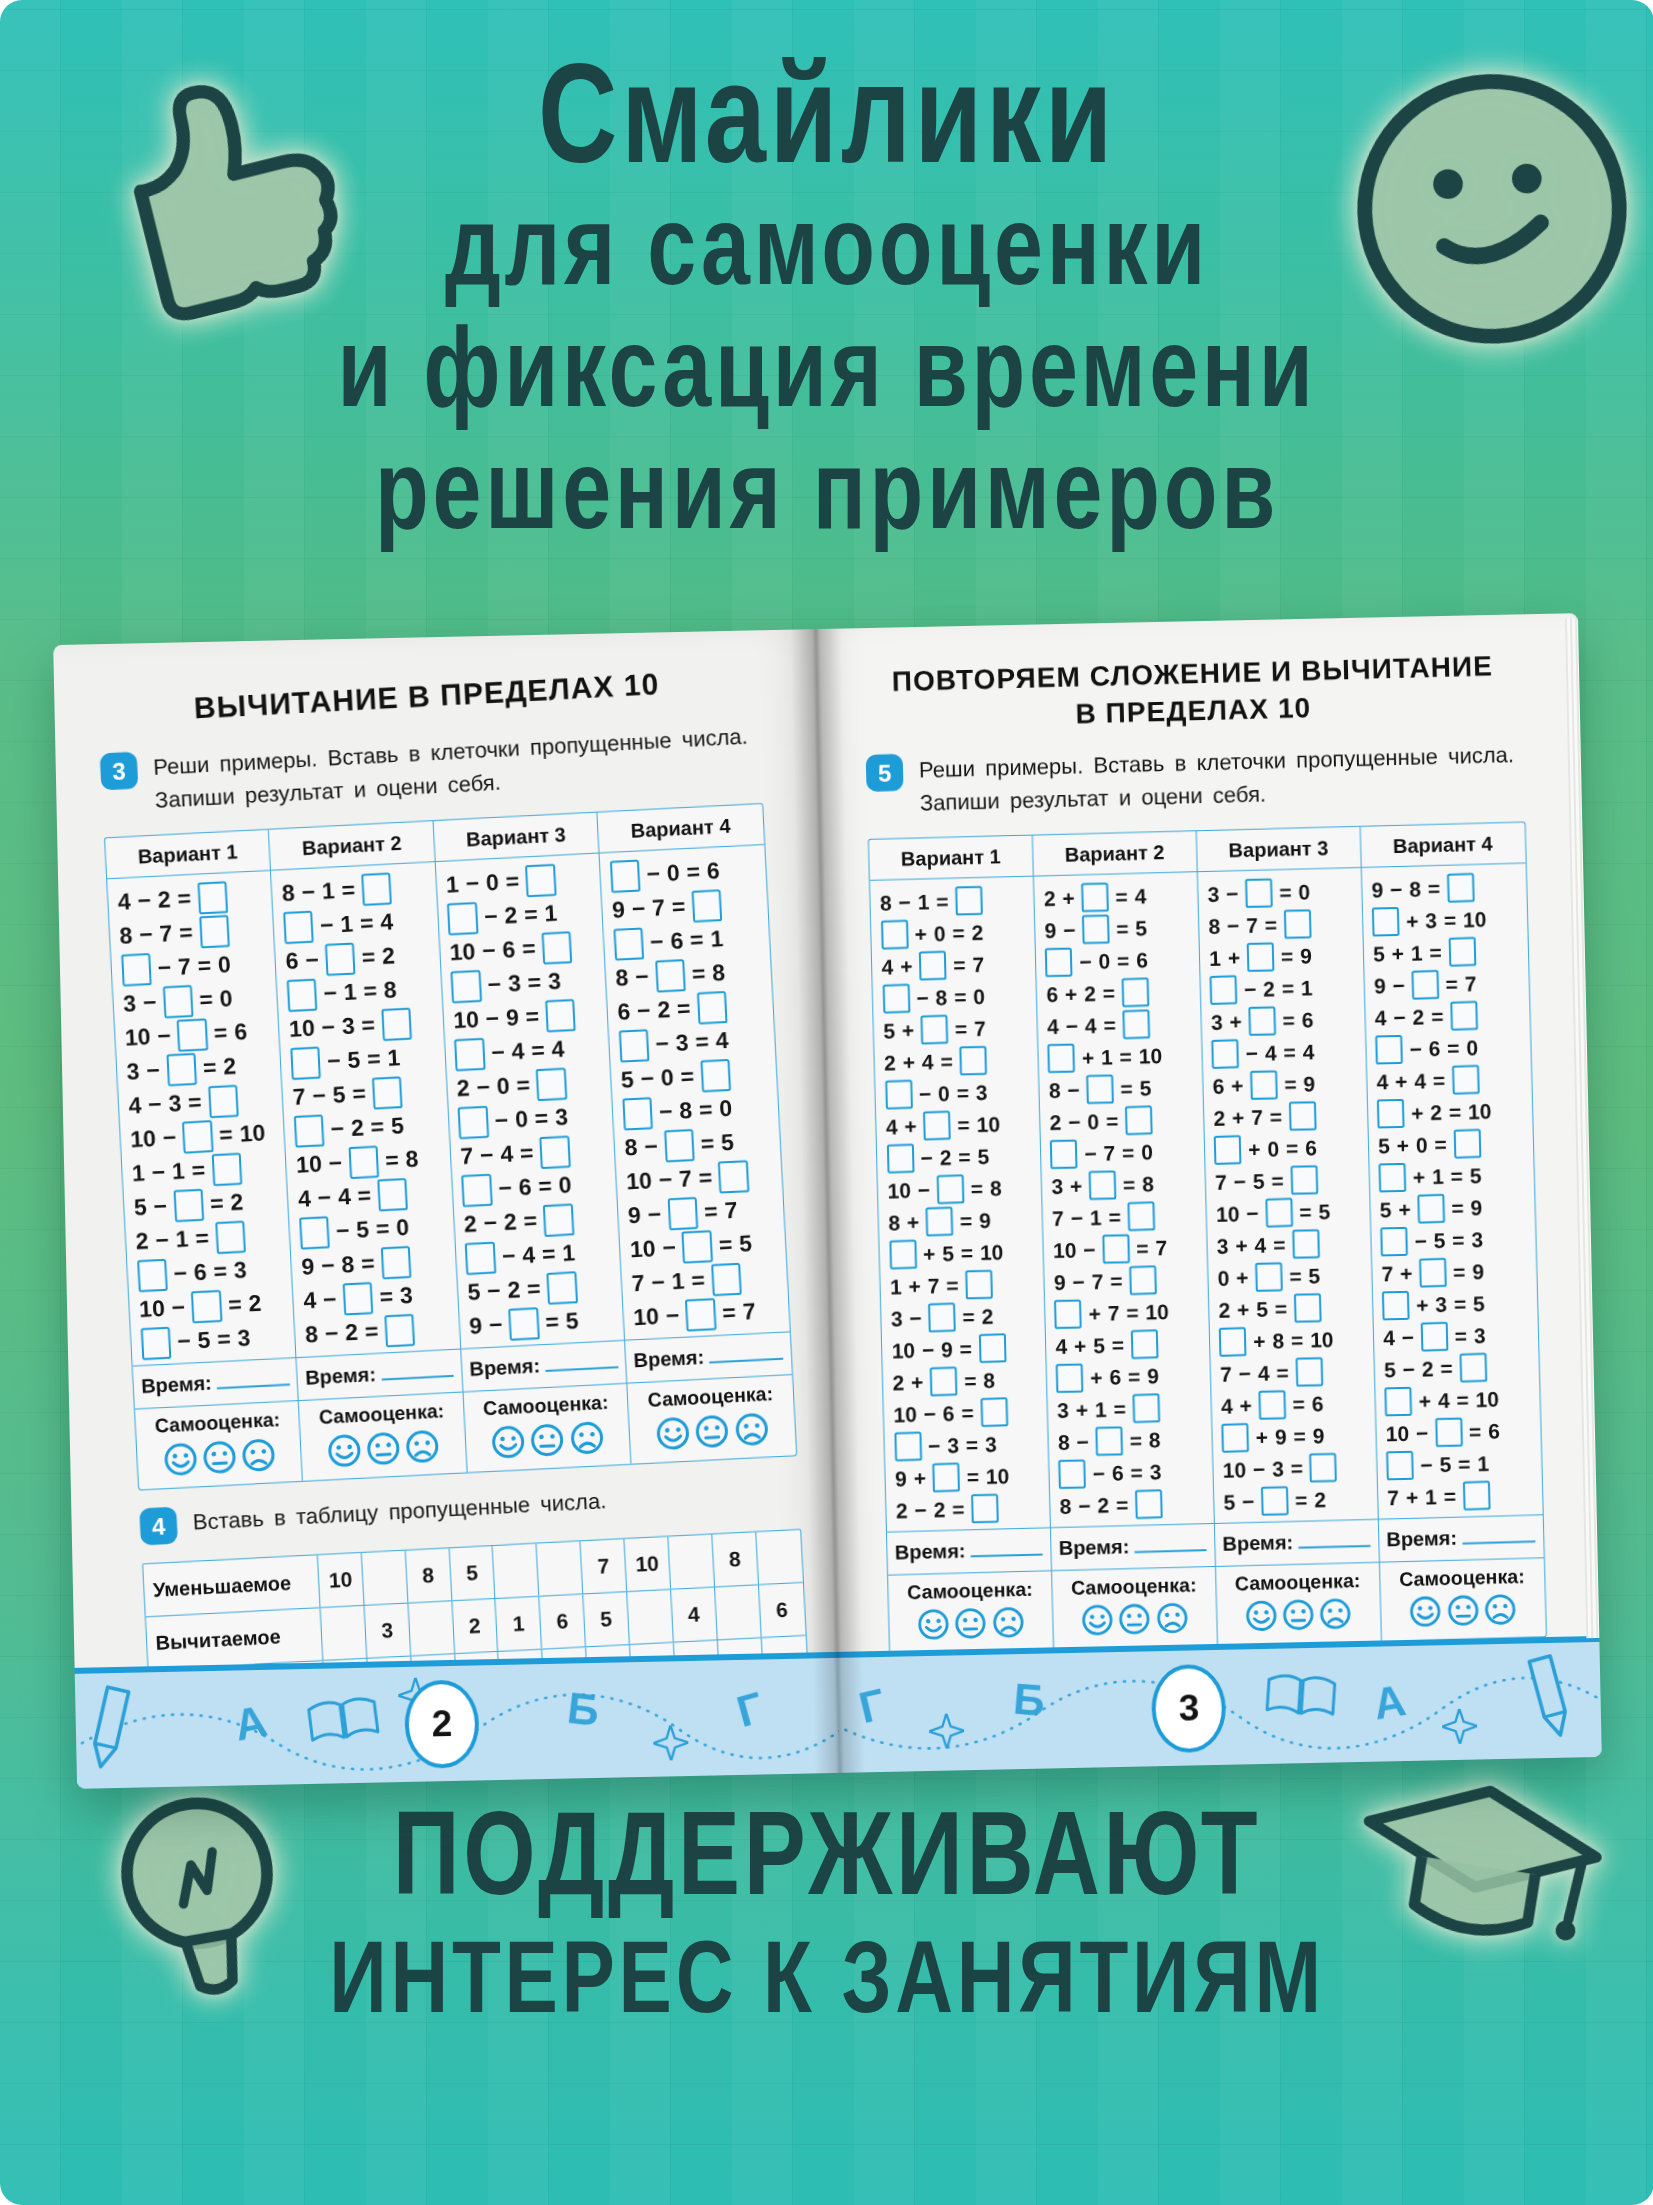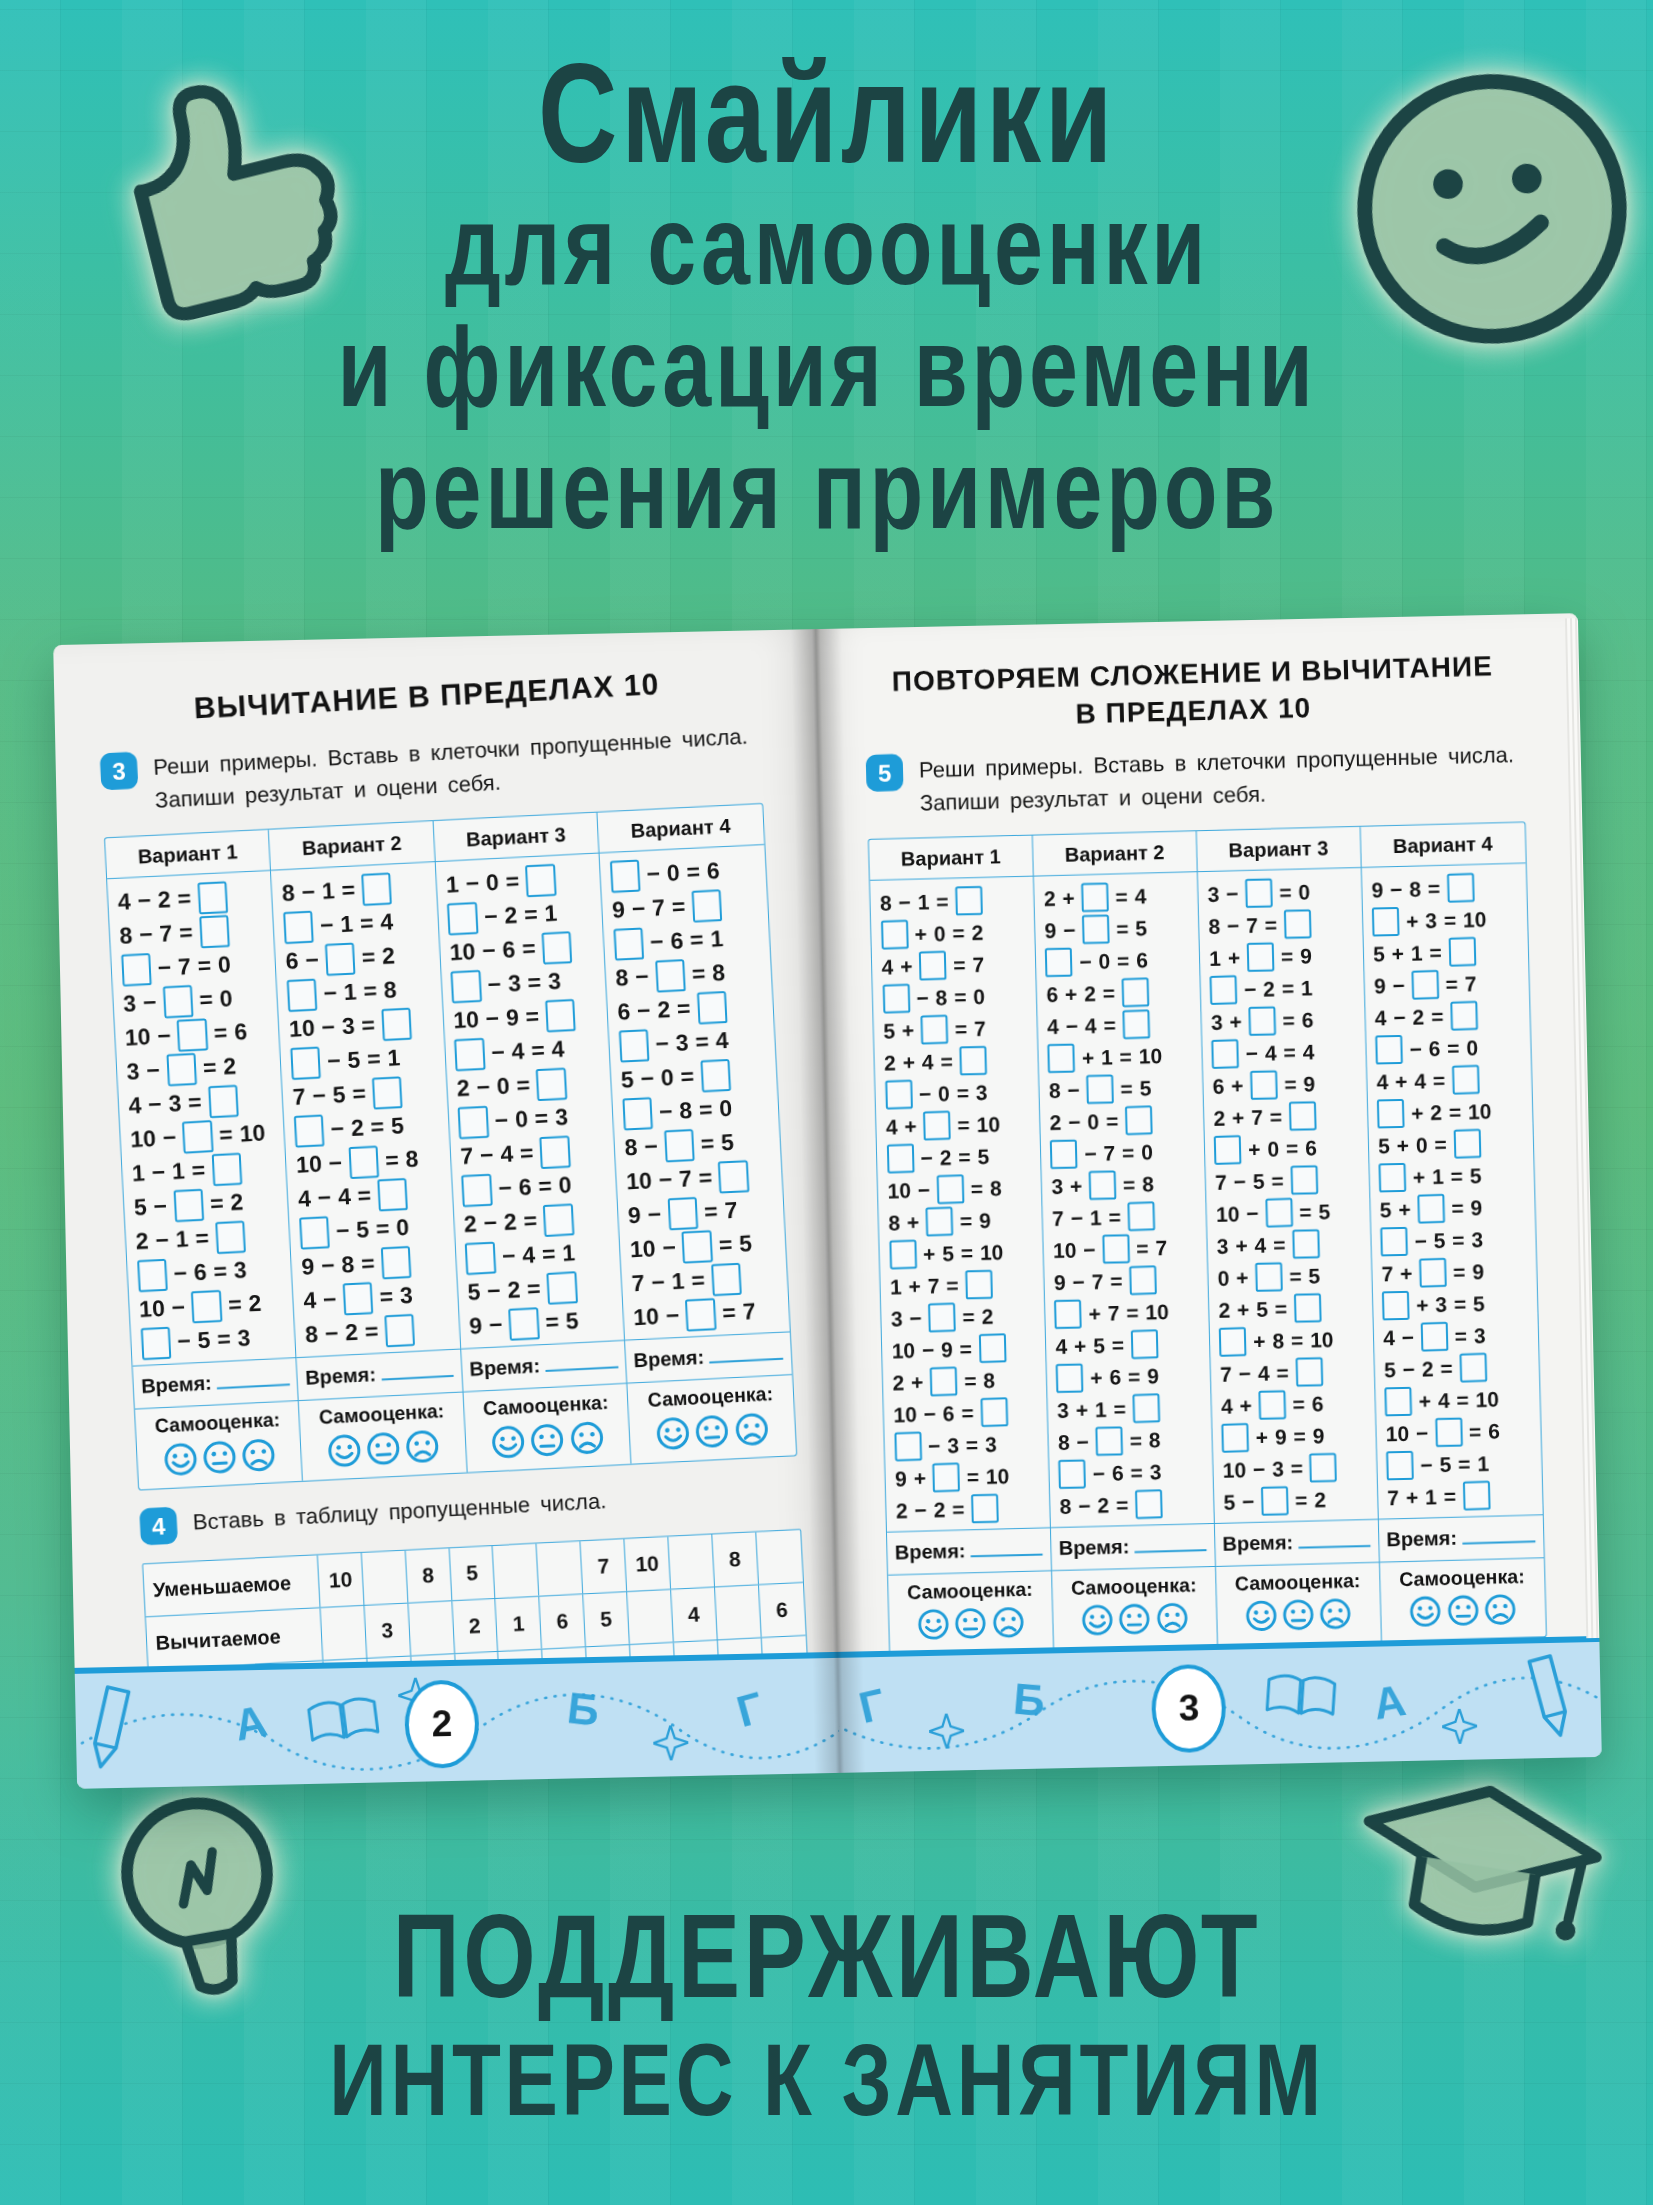--- a/index.html
+++ b/index.html
@@ -1,29 +1,29 @@
 <!DOCTYPE html>
 <html style="font-size:8.5px"><head>
 <meta charset="utf-8">
 <style>
   html,body{margin:0;padding:0;}
   body{width:1654px;height:2205px;overflow:hidden;font-family:"Liberation Sans","DejaVu Sans",sans-serif;}
   .poster{position:relative;width:1654px;height:2205px;overflow:hidden;
-    background:linear-gradient(180deg,#2fc0b8 0%,#3bbfa4 12%,#52bb85 30%,#57ba7a 50%,#4cb98e 72%,#35bcaa 90%,#2dbdb4 100%);}
+    background:linear-gradient(180deg,#2fc0b8 0%,#3bbfa4 12%,#52bb85 30%,#57ba7a 50%,#4cb98e 72%,#35bcaa 90%,#2dbdb4 100%);border-radius:22px;}
   .poster::before{content:'';position:absolute;inset:0;pointer-events:none;
     background-image:
       repeating-linear-gradient(90deg,rgba(255,255,255,.04) 0 60px,rgba(0,0,0,.035) 60px 61px,rgba(255,255,255,0) 61px 122px),
       repeating-linear-gradient(0deg,rgba(255,255,255,0) 0 60px,rgba(0,0,0,.04) 60px 61px);}
   
   .hero{position:absolute;left:0;right:0;text-align:center;color:#1c4444;font-weight:800;z-index:2;}
   .hero-top{top:58px;}
   .hero-line{transform:scaleY(1.28);transform-origin:50% 50%;letter-spacing:3.7px;line-height:1.0;}
   .hl1{font-size:110px;margin-bottom:31px;}
   .hl2,.hl3,.hl4{font-size:88px;margin-top:34px;}
-  .hero-bottom{top:1910px;}
+  .hero-bottom{top:1807px;}
   .hb1{font-size:93px;margin-bottom:37px;}
   .hb2{font-size:80px;}
   
   .corner{position:absolute;filter:drop-shadow(0 0 13.8px rgba(196,224,201,.95)) drop-shadow(0 0 4.2px rgba(196,224,201,.9));z-index:1;}
   .c-tl{left:50px;top:29px;width:296px;height:296px;transform:rotate(-14deg);}
   .c-tr{left:1344px;top:61px;width:296px;height:296px;transform:rotate(9deg);}
   .c-bl{left:87px;top:1762px;width:233px;height:296px;transform:rotate(-10deg);}
   .c-br{left:1344px;top:1762px;width:265px;height:233px;transform:rotate(9deg);}
   
   .book{position:absolute;left:65px;top:629px;width:1525px;height:1144px;transform:rotate(-1.2deg);display:flex;z-index:3;

